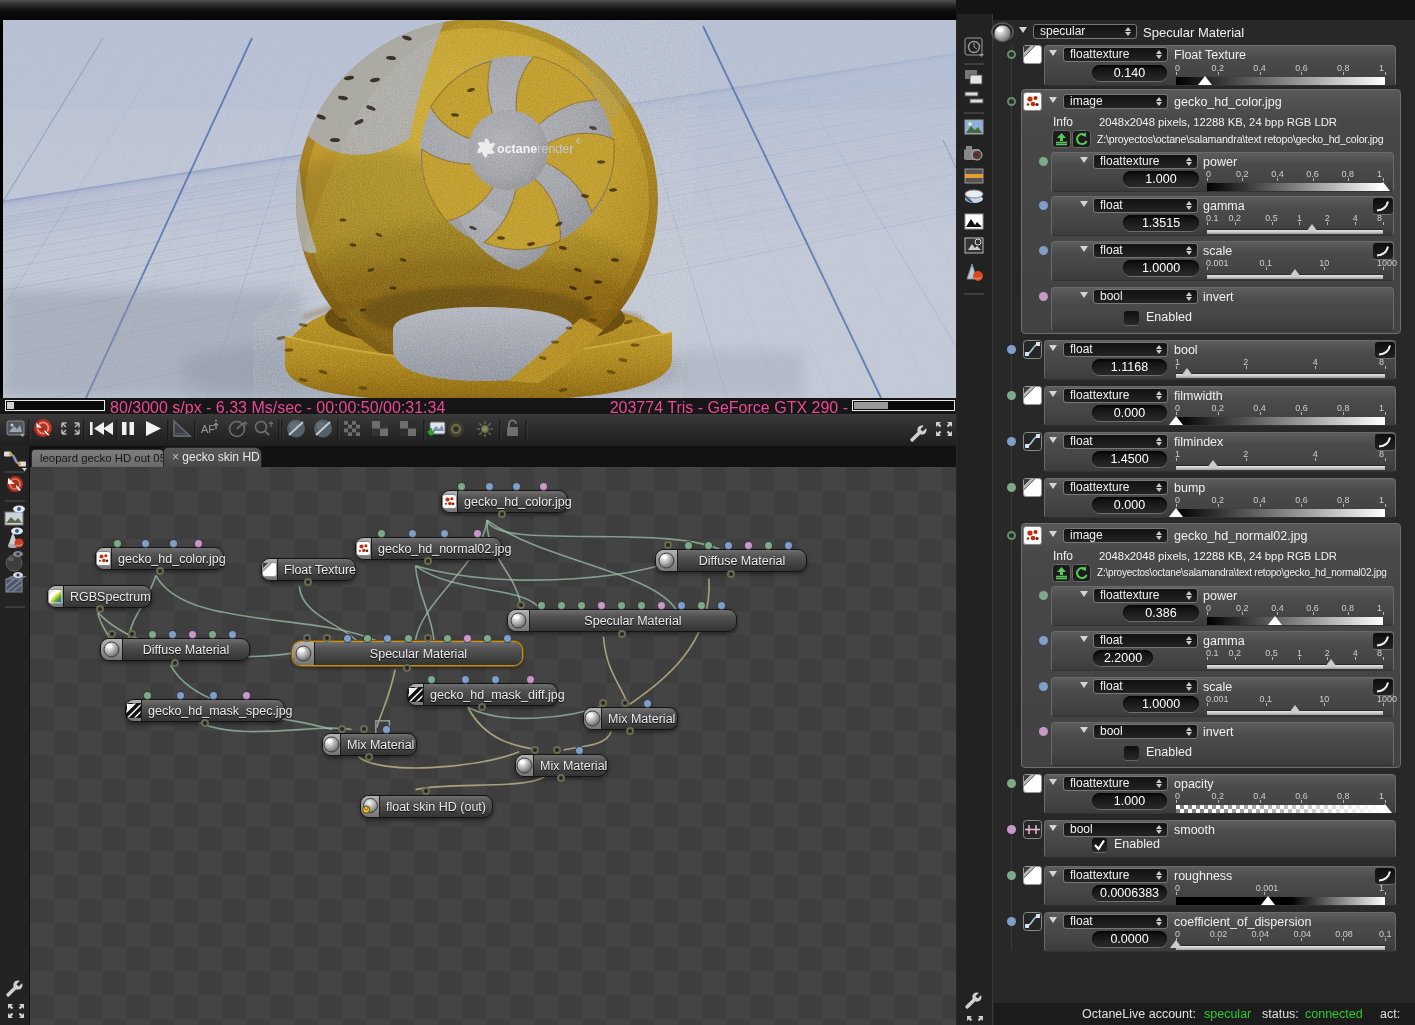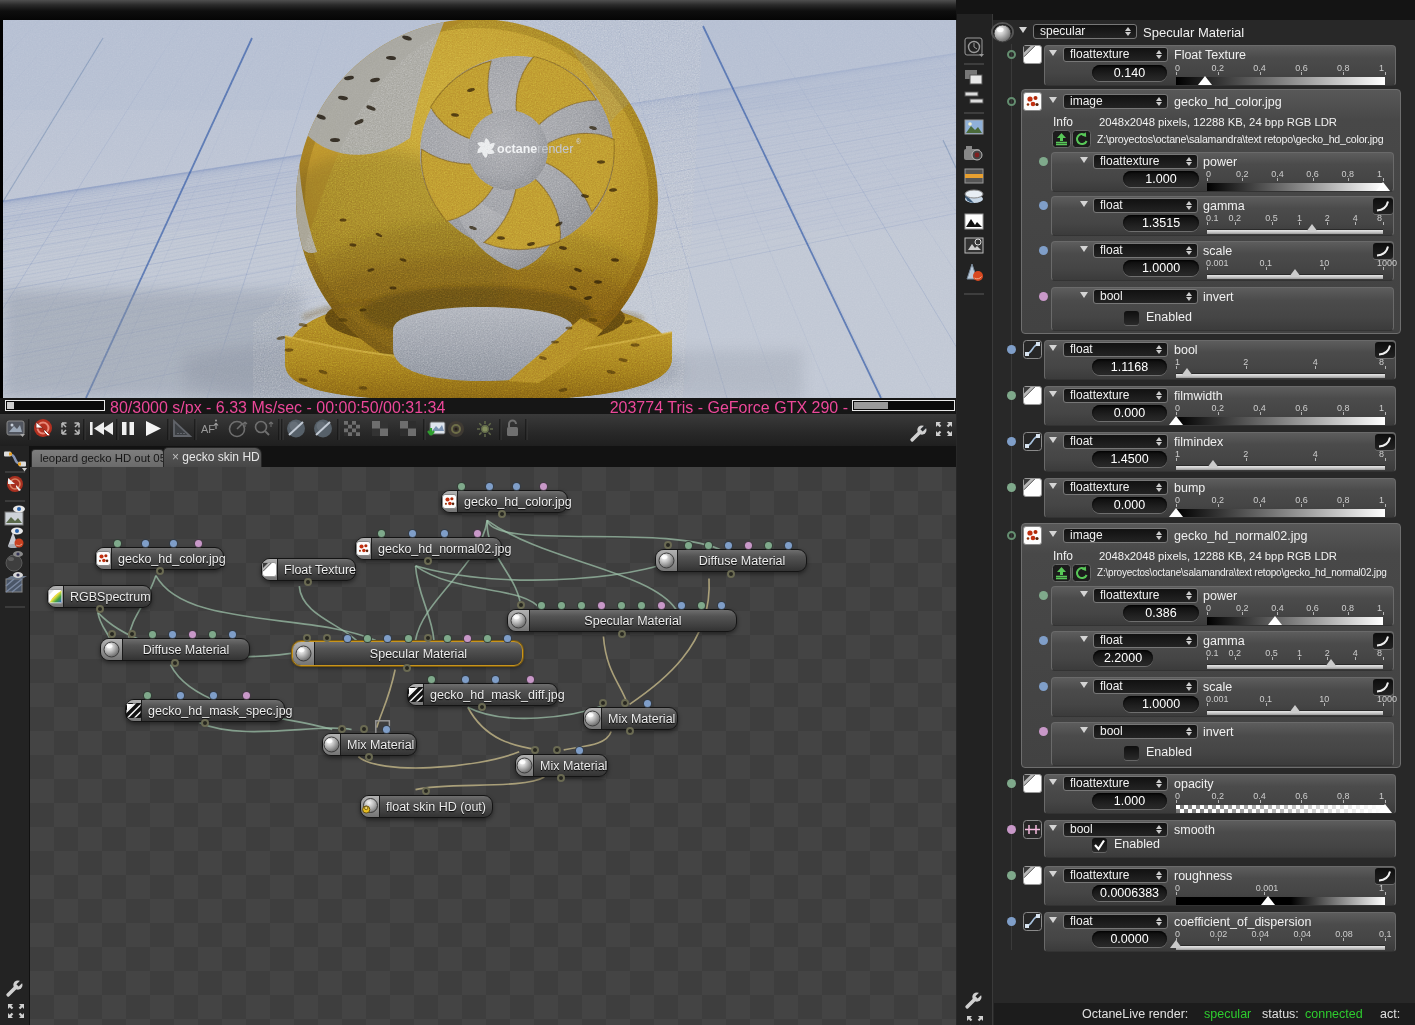--- a/index.html
+++ b/index.html
@@ -1367,17 +1367,17 @@
 <div class="tkm" style="left:1259.6px;top:938px"></div>
 <div class="tick" style="left:1293.4px;width:16px;text-align:center;top:929px">0.04</div>
 <div class="tkm" style="left:1301.4px;top:938px"></div>
 <div class="tick" style="left:1335.2px;width:16px;text-align:center;top:929px">0.08</div>
 <div class="tkm" style="left:1343.2px;top:938px"></div>
 <div class="tick" style="left:1379px;top:929px">0.1</div>
 <div class="tkm" style="left:1385px;top:938px"></div>
 <div class="fbar" style="left:1176px;top:945px;width:209px"></div>
 <div class="markf" style="left:1170px;top:940px"></div>
 <div class="a" style="left:994px;top:1003px;width:421px;height:22px;background:#1c1c1c;font-size:12.5px;color:#e0e0e0">
-<span class="a" style="left:88px;top:4px">OctaneLive render:</span>
+<span class="a" style="left:88px;top:4px">OctaneLive account:</span>
 <span class="a" style="left:210px;top:4px;color:#2ecc2e">specular</span>
 <span class="a" style="left:268px;top:4px">status:</span>
 <span class="a" style="left:311px;top:4px;color:#2ecc2e">connected</span>
 <span class="a" style="left:386px;top:4px">act:</span>
 </div>
 </body></html>

